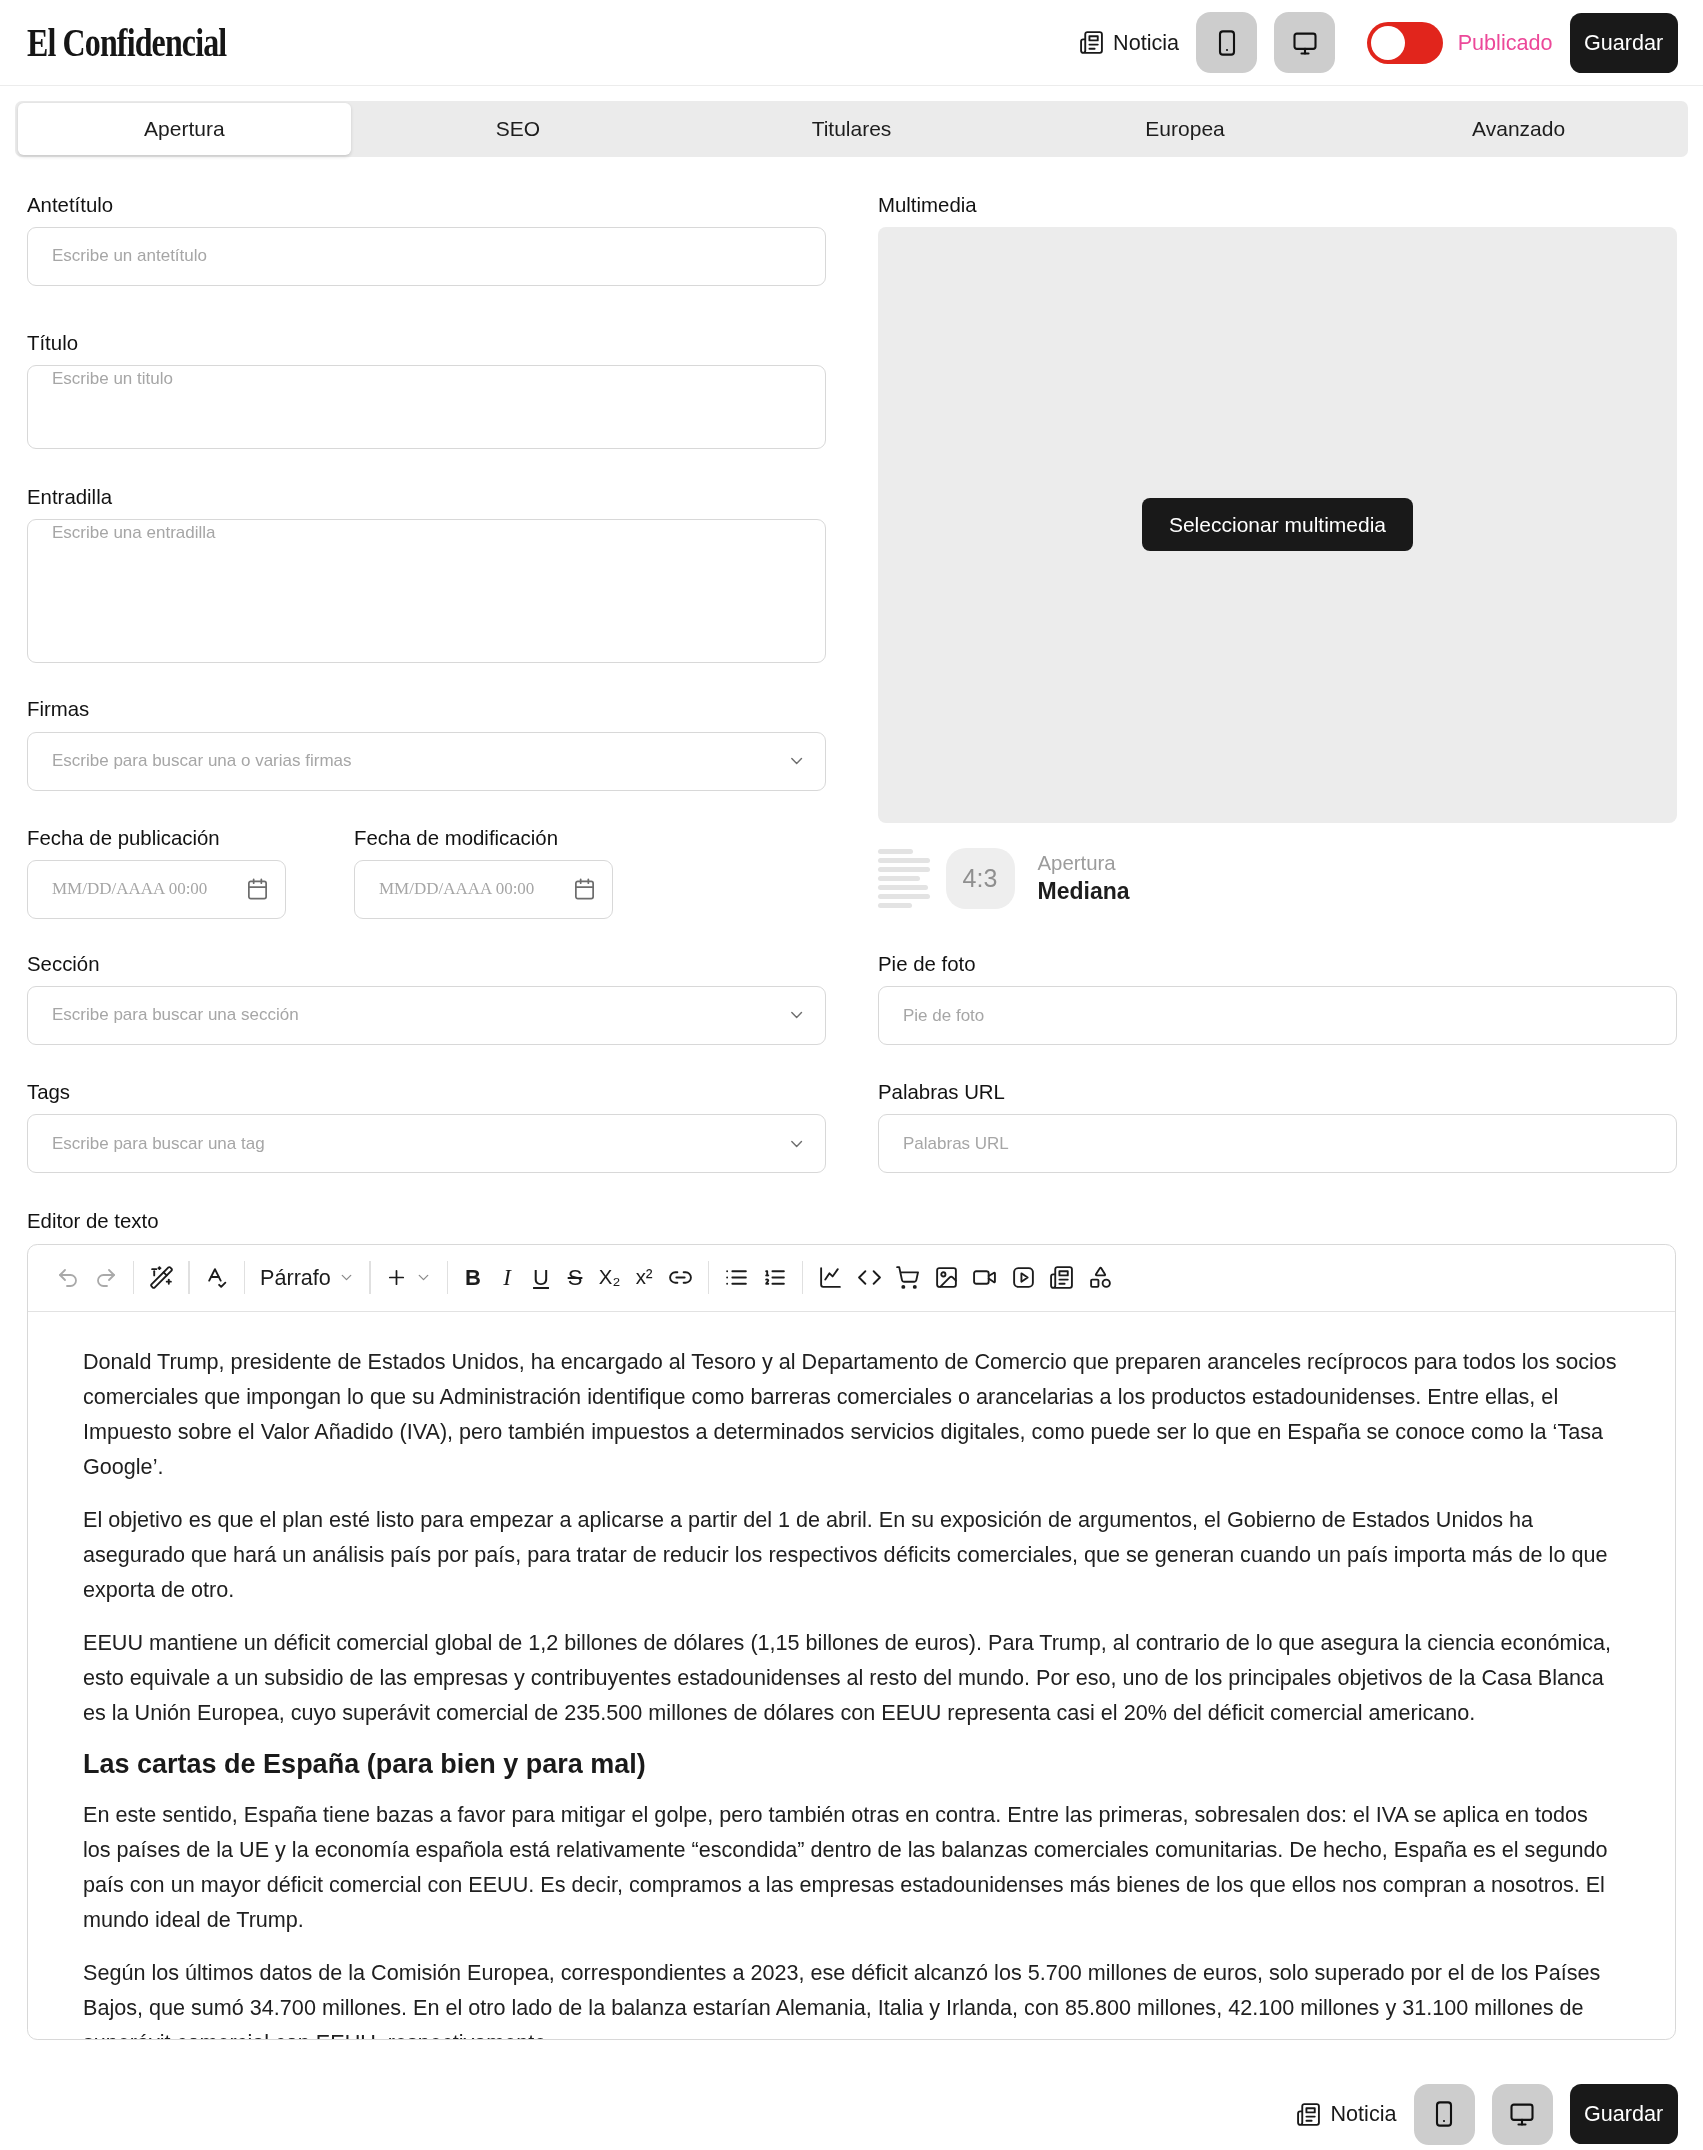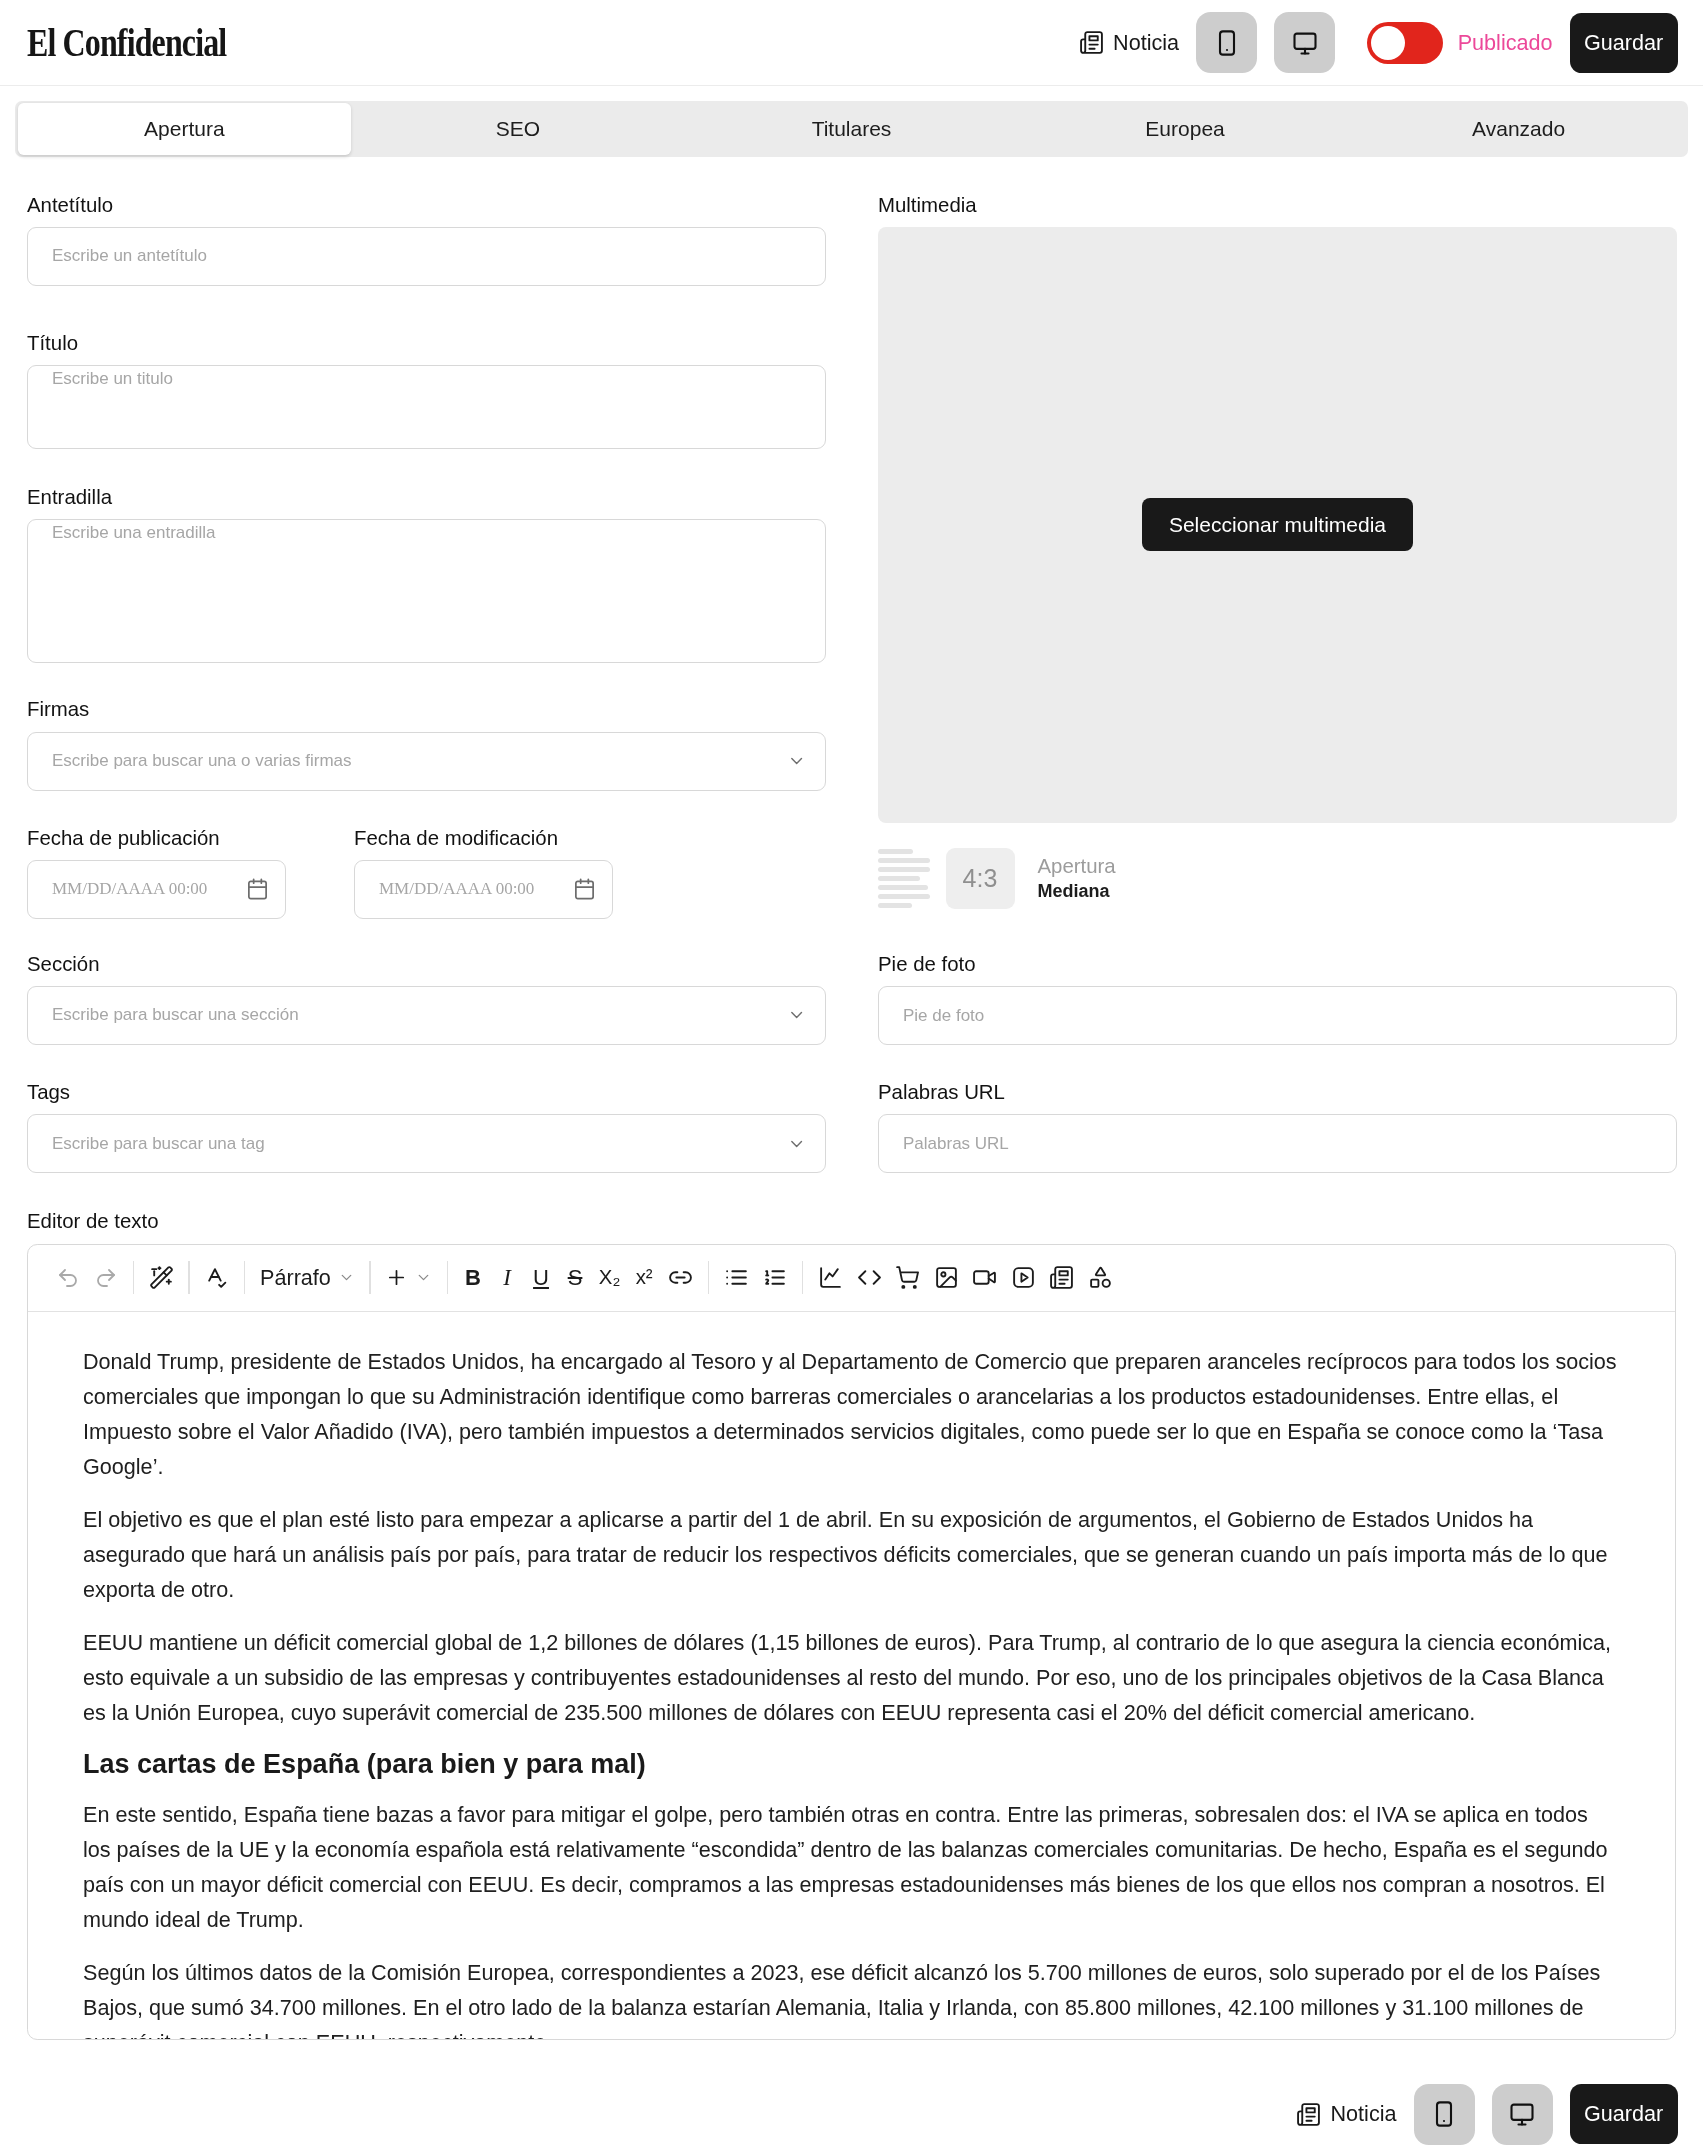--- a/index.html
+++ b/index.html
@@ -43,24 +43,24 @@
   .dates .inp-wrap { flex:1;font-family:Liberation Serif, serif; }
   .mt-titulo { margin-top:45px; } .mt-entradilla { margin-top:36px; } .mt-firmas { margin-top:34px; }
   .mt-fechas { margin-top:35px; } .mt-seccion { margin-top:33px; } .mt-tags { margin-top:35px; }
 
   
   .mm-box { height:596px; background:#ececec; border-radius:8px; display:flex; align-items:center; justify-content:center; }
   .mm-btn { background:#191919; color:#fff; border:none; border-radius:8px; font-family:inherit; font-size:21px; padding:0 27px; height:53px; cursor:pointer; }
   .thumb-row { margin-top:25px; display:flex; align-items:center; height:61px; }
   .lines-icon { display:flex; flex-direction:column; gap:4px; width:55px; }
   .lines-icon i { height:5.1px; background:#e3e3e3; border-radius:2.8px; display:block; }
-  .ratio-badge { margin-left:12.5px; width:69px; height:61px; background:#eeeeee; border-radius:9px; display:flex; align-items:center; justify-content:center; font-size:25px; color:#8f8f8f; cursor:pointer; }
+  .ratio-badge { margin-left:12.5px; width:69px; height:61px; background:#eeeeee; border-radius:20px; display:flex; align-items:center; justify-content:center; font-size:25px; color:#8f8f8f; cursor:pointer; }
   .thumb-meta { margin-left:23px; display:flex; flex-direction:column; gap:3.4px; }
   .thumb-kind { font-size:20.4px; color:#9c9c9c; }
-  .thumb-size { font-size:18px; font-weight:700; color:#1d1d1d; }
+  .thumb-size { font-size:23px; font-weight:700; color:#1d1d1d; }
   .mt-pie { margin-top:43px; } .mt-palabras { margin-top:35px; }
 
   
   .editor-sec { padding:36px 27px 0 27px; }
   .editor-box { border:1.1px solid #d8d8d8; border-radius:10.2px; margin-top:8px; overflow:hidden; height:796px; }
   .tb { display:flex; align-items:center; height:67px; padding:0 21.6px; border-bottom:1.1px solid #e2e2e2; }
   .tb-btn { min-width:34px; height:37px; padding:0 6.8px; display:flex; align-items:center; justify-content:center; background:none; border:none; cursor:pointer; color:#1c1c1c; font-family:inherit; gap:6.8px; }
   .tb-btn.disabled { color:#a9a9a9; }
   .tb-sep { width:1.1px; height:33px; background:#e0e0e0; margin:0 8px; flex:0 0 1.1px; }
   .tb-txt { font-size:21.6px; color:#1c1c1c; }

